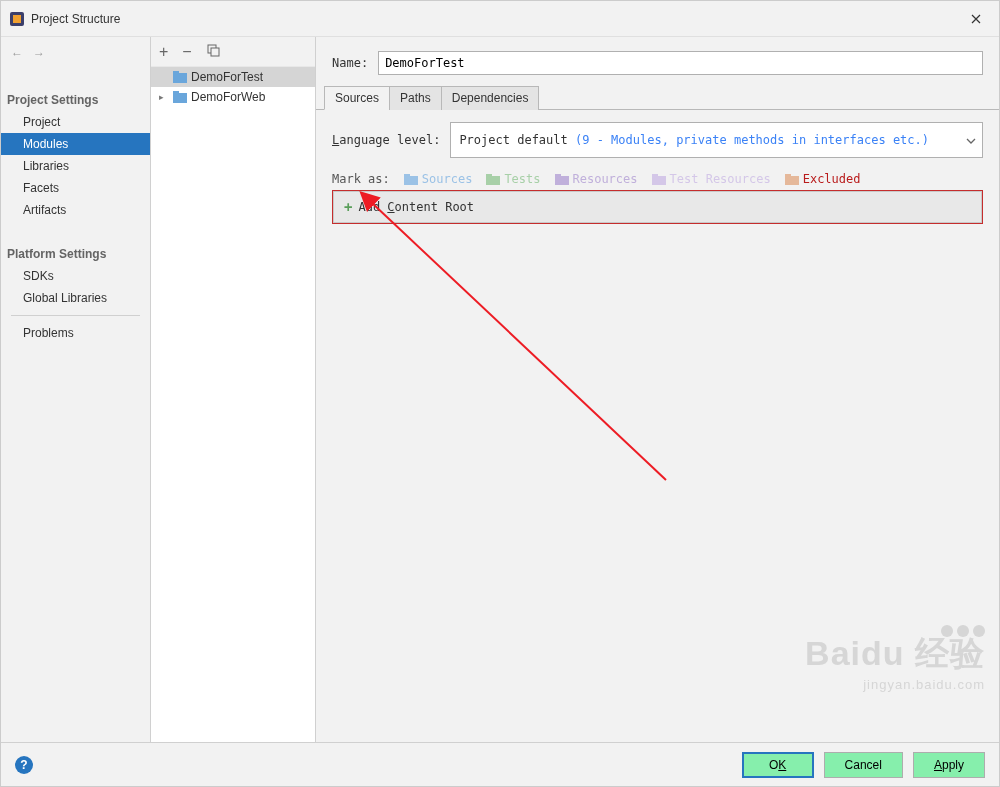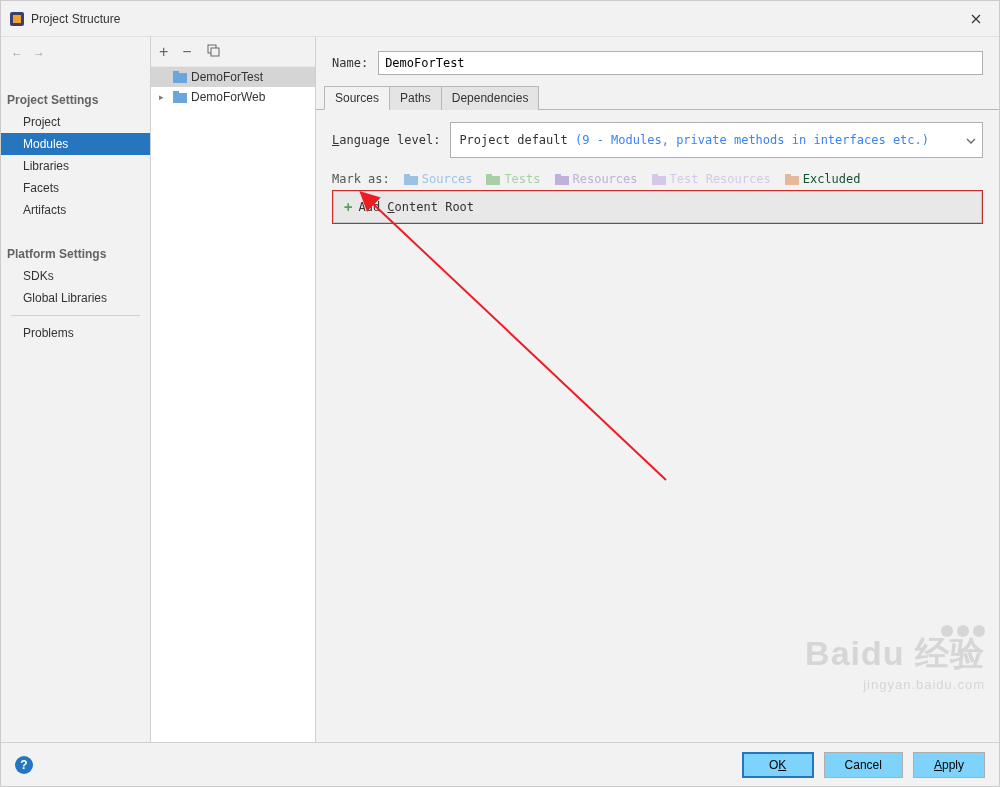--- a/index.html
+++ b/index.html
@@ -246,21 +246,21 @@
       justify-content: center;
       font-size: 12px;
       font-weight: bold;
       cursor: pointer;
     }
     .bottom-buttons { margin-left: auto; display: flex; gap: 10px; }
     .btn {
       min-width: 72px;
       height: 26px;
       border: 1px solid #adadad;
-      background: #7dd3fc;
+      background: #86efac;
       cursor: pointer;
       font-size: 12px;
       padding: 0 20px;
     }
     .btn.default { border: 2px solid #2675BF; }
     
     .watermark {
       position: absolute;
       right: 14px;
       bottom: 50px;
@@ -400,21 +400,21 @@
                   <rect x="0" y="2" width="14" height="9" fill="#d4c7e8"></rect>
                   <rect x="0" y="0" width="6" height="3" fill="#d4c7e8"></rect>
                 </svg></span>
             <span style="color:#d4c7e8">Test Resources</span>
           </span>
           <span class="mark-item">
             <span class="mark-folder"><svg width="14" height="11" viewBox="0 0 14 11">
                   <rect x="0" y="2" width="14" height="9" fill="#e5b89a"></rect>
                   <rect x="0" y="0" width="6" height="3" fill="#e5b89a"></rect>
                 </svg></span>
-            <span style="color:#14532d">Excluded</span>
+            <span style="color:#b91c1c">Excluded</span>
           </span>
         </div>
         <div class="content-root-box">
           <div class="add-content-root">
             <span class="plus-icon">+</span>
             <span>Add <span class="u">C</span>ontent Root</span>
 
           </div>
         </div>
 

